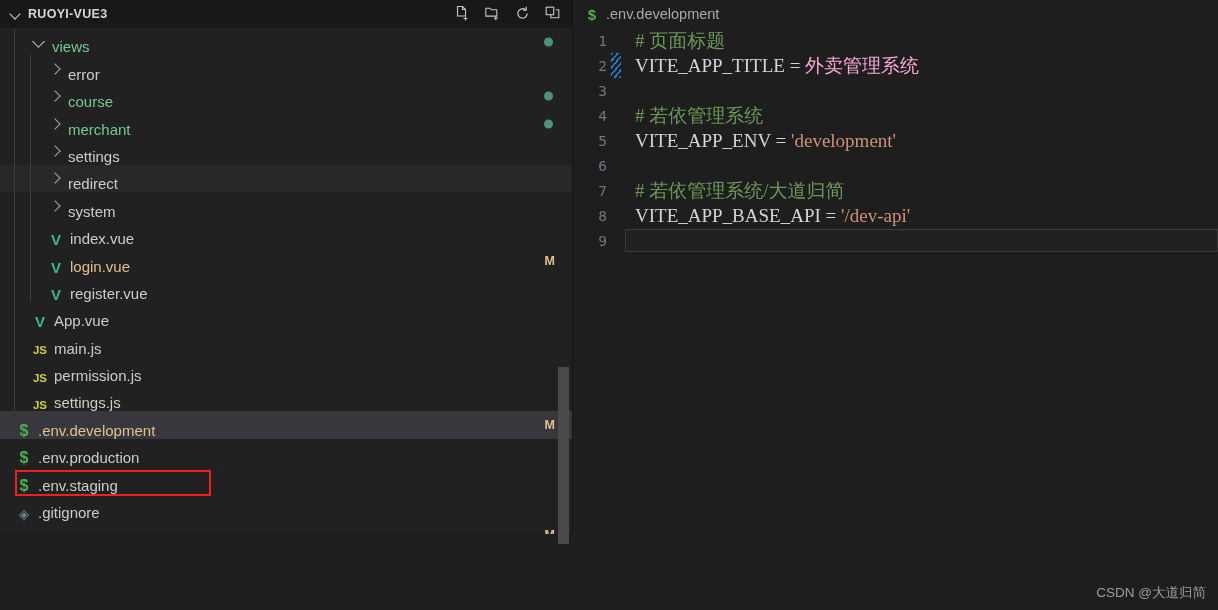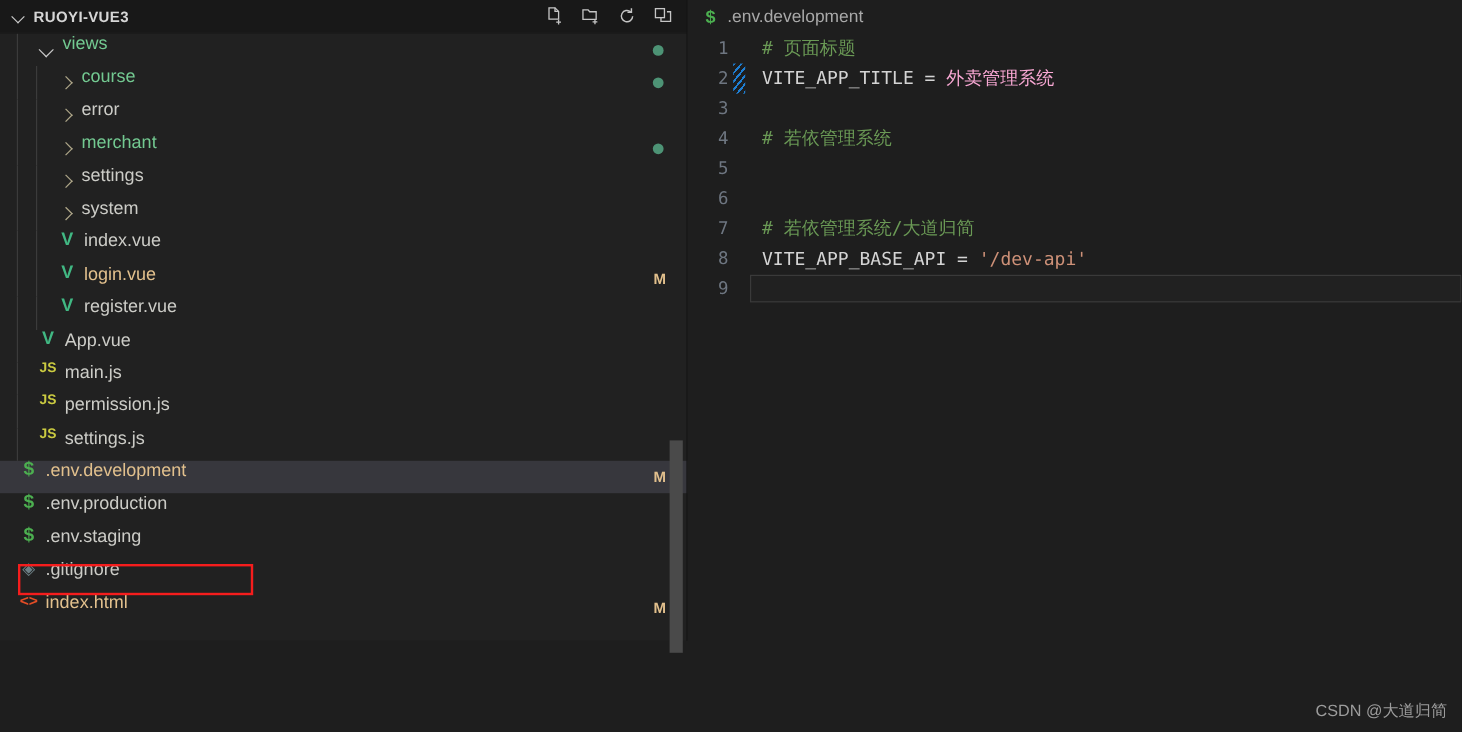--- a/index.html
+++ b/index.html
@@ -37,21 +37,21 @@
   #hdr-actions { margin-left: auto; display: flex; gap: 13px; align-items: center; padding-right: 6px; }
   .hdr-icon { width: 17px; height: 17px; display: block; cursor: pointer; }
   .hdr-icon svg { display: block; }
 
   #tree {
     position: absolute; top: 28px; left: 0; right: 0; bottom: 0;
     overflow: hidden;
   }
   .row {
     position: relative; height: 27.4px;
-    display: flex; align-items: flex-start;
+    display: flex; align-items: flex-end;
     white-space: nowrap; cursor: pointer;
   }
   .row.hover { background: #282828; }
   .row.selected { background: #37373d; }
   .indent { flex: 0 0 auto; height: 100%; position: relative; }
   .guide { position: absolute; top: 0; bottom: 0; width: 1px; background: #3b3b3b; }
   .twisty {
     flex: 0 0 18px; width: 18px; height: 27.4px; position: relative;
   }
   .twisty.closed::before {
@@ -119,21 +119,21 @@
   .lnum {
     flex: 0 0 38px; width: 38px; text-align: right;
     color: #6e7681; font-size: 14.5px; padding-right: 4px;
     font-family: "DejaVu Sans Mono", monospace;
   }
   .gutter-mark { flex: 0 0 10px; width: 10px; height: 25px; position: relative; }
   .gutter-mark.changed {
     background: repeating-linear-gradient(
       -50deg, #1e7fd4 0 1.6px, transparent 1.6px 4.4px);
   }
-  .ctext { padding-left: 14px; white-space: pre; font-size: 15px; }
+  .ctext { padding-left: 14px; white-space: pre; font-size: 19px; font-family: Liberation Serif, serif; }
   .cmt  { color: #6a9955; }
   .key  { color: #d4d4d4; }
   .op   { color: #d4d4d4; }
   .val  { color: #ce9178; }
   .cn   { color: #f9a8d4; }
   .cline.current .ctext-wrap {
     position: absolute; left: 52px; right: 0; top: 1px; bottom: 1px;
     border: 1px solid #3a3a3a; background: #212121;
   }
   #watermark {
@@ -188,47 +188,55 @@
           <span class="twisty open"></span>
           <span class="label mod-green">views</span>
           <span class="badge-dot"></span>
         </div>
         <div class="row">
           <div class="indent" style="flex-basis: 46px;">
             <span class="guide" style="left: 14px;"></span>
             <span class="guide" style="left: 30px;"></span>
           </div>
           <span class="twisty closed"></span>
+          <span class="label ">error</span>
+        </div>
+        <div class="row">
+          <div class="indent" style="flex-basis: 46px;">
+            <span class="guide" style="left: 14px;"></span>
+            <span class="guide" style="left: 30px;"></span>
+          </div>
+          <span class="twisty closed"></span>
           <span class="label mod-green">course</span>
           <span class="badge-dot"></span>
         </div>
         <div class="row">
           <div class="indent" style="flex-basis: 46px;">
             <span class="guide" style="left: 14px;"></span>
             <span class="guide" style="left: 30px;"></span>
           </div>
           <span class="twisty closed"></span>
-          <span class="label ">error</span>
-        </div>
-        <div class="row">
-          <div class="indent" style="flex-basis: 46px;">
-            <span class="guide" style="left: 14px;"></span>
-            <span class="guide" style="left: 30px;"></span>
-          </div>
-          <span class="twisty closed"></span>
           <span class="label mod-green">merchant</span>
           <span class="badge-dot"></span>
         </div>
         <div class="row">
           <div class="indent" style="flex-basis: 46px;">
             <span class="guide" style="left: 14px;"></span>
             <span class="guide" style="left: 30px;"></span>
           </div>
           <span class="twisty closed"></span>
           <span class="label ">settings</span>
+        </div>
+        <div class="row hover">
+          <div class="indent" style="flex-basis: 46px;">
+            <span class="guide" style="left: 14px;"></span>
+            <span class="guide" style="left: 30px;"></span>
+          </div>
+          <span class="twisty closed"></span>
+          <span class="label ">redirect</span>
         </div>
         <div class="row">
           <div class="indent" style="flex-basis: 46px;">
             <span class="guide" style="left: 14px;"></span>
             <span class="guide" style="left: 30px;"></span>
           </div>
           <span class="twisty closed"></span>
           <span class="label ">system</span>
         </div>
         <div class="row">
@@ -339,20 +347,21 @@
           <span class="ctext" style="position: relative;"></span>
         </div>
         <div class="cline">
           <span class="lnum">4</span>
           <span class="gutter-mark"></span>
           <span class="ctext" style="position: relative;"><span class="cmt"># 若依管理系统</span></span>
         </div>
         <div class="cline">
           <span class="lnum">5</span>
           <span class="gutter-mark"></span>
+          <span class="ctext" style="position: relative;"><span class="key">VITE_APP_ENV</span><span class="op"> = </span><span class="val">'development'</span></span>
         </div>
         <div class="cline">
           <span class="lnum">6</span>
           <span class="gutter-mark"></span>
           <span class="ctext" style="position: relative;"></span>
         </div>
         <div class="cline">
           <span class="lnum">7</span>
           <span class="gutter-mark"></span>
           <span class="ctext" style="position: relative;"><span class="cmt"># 若依管理系统/大道归简</span></span>

